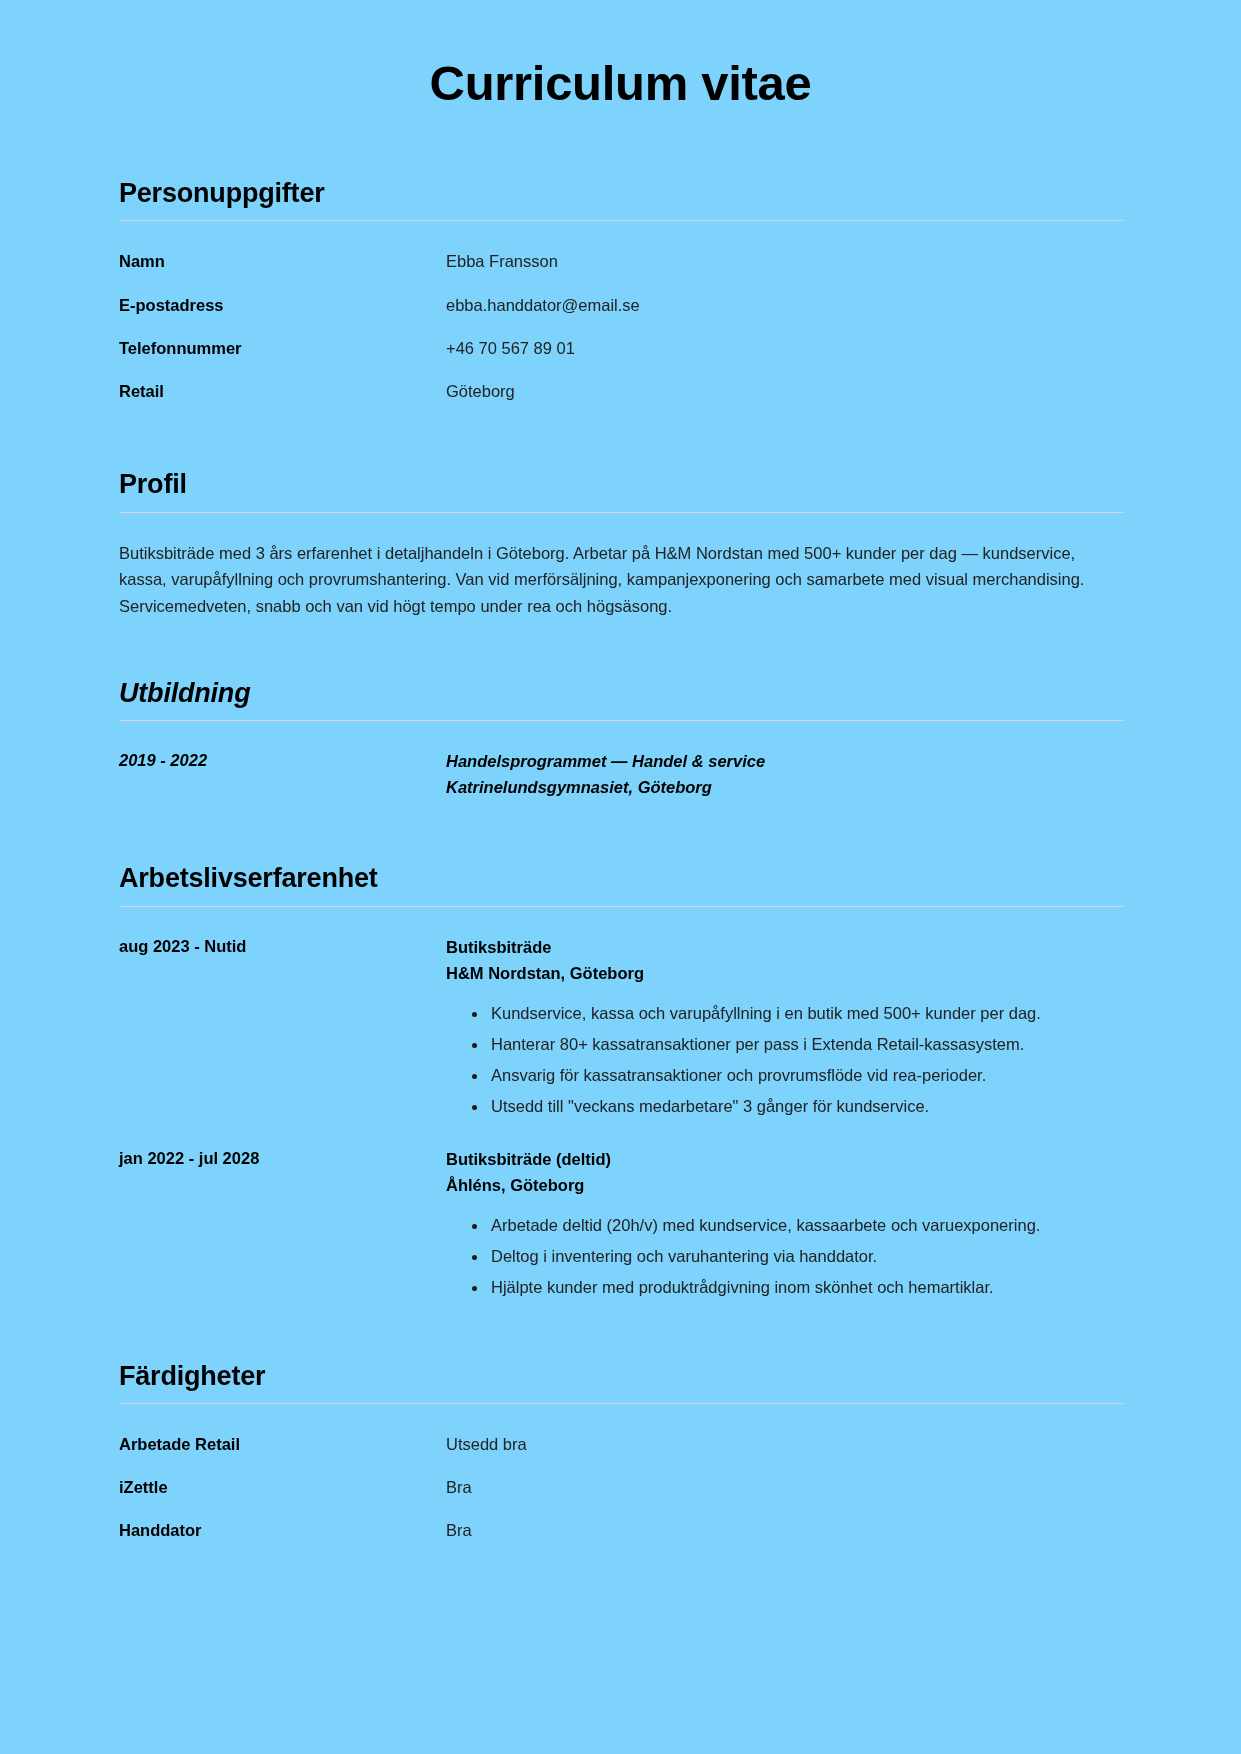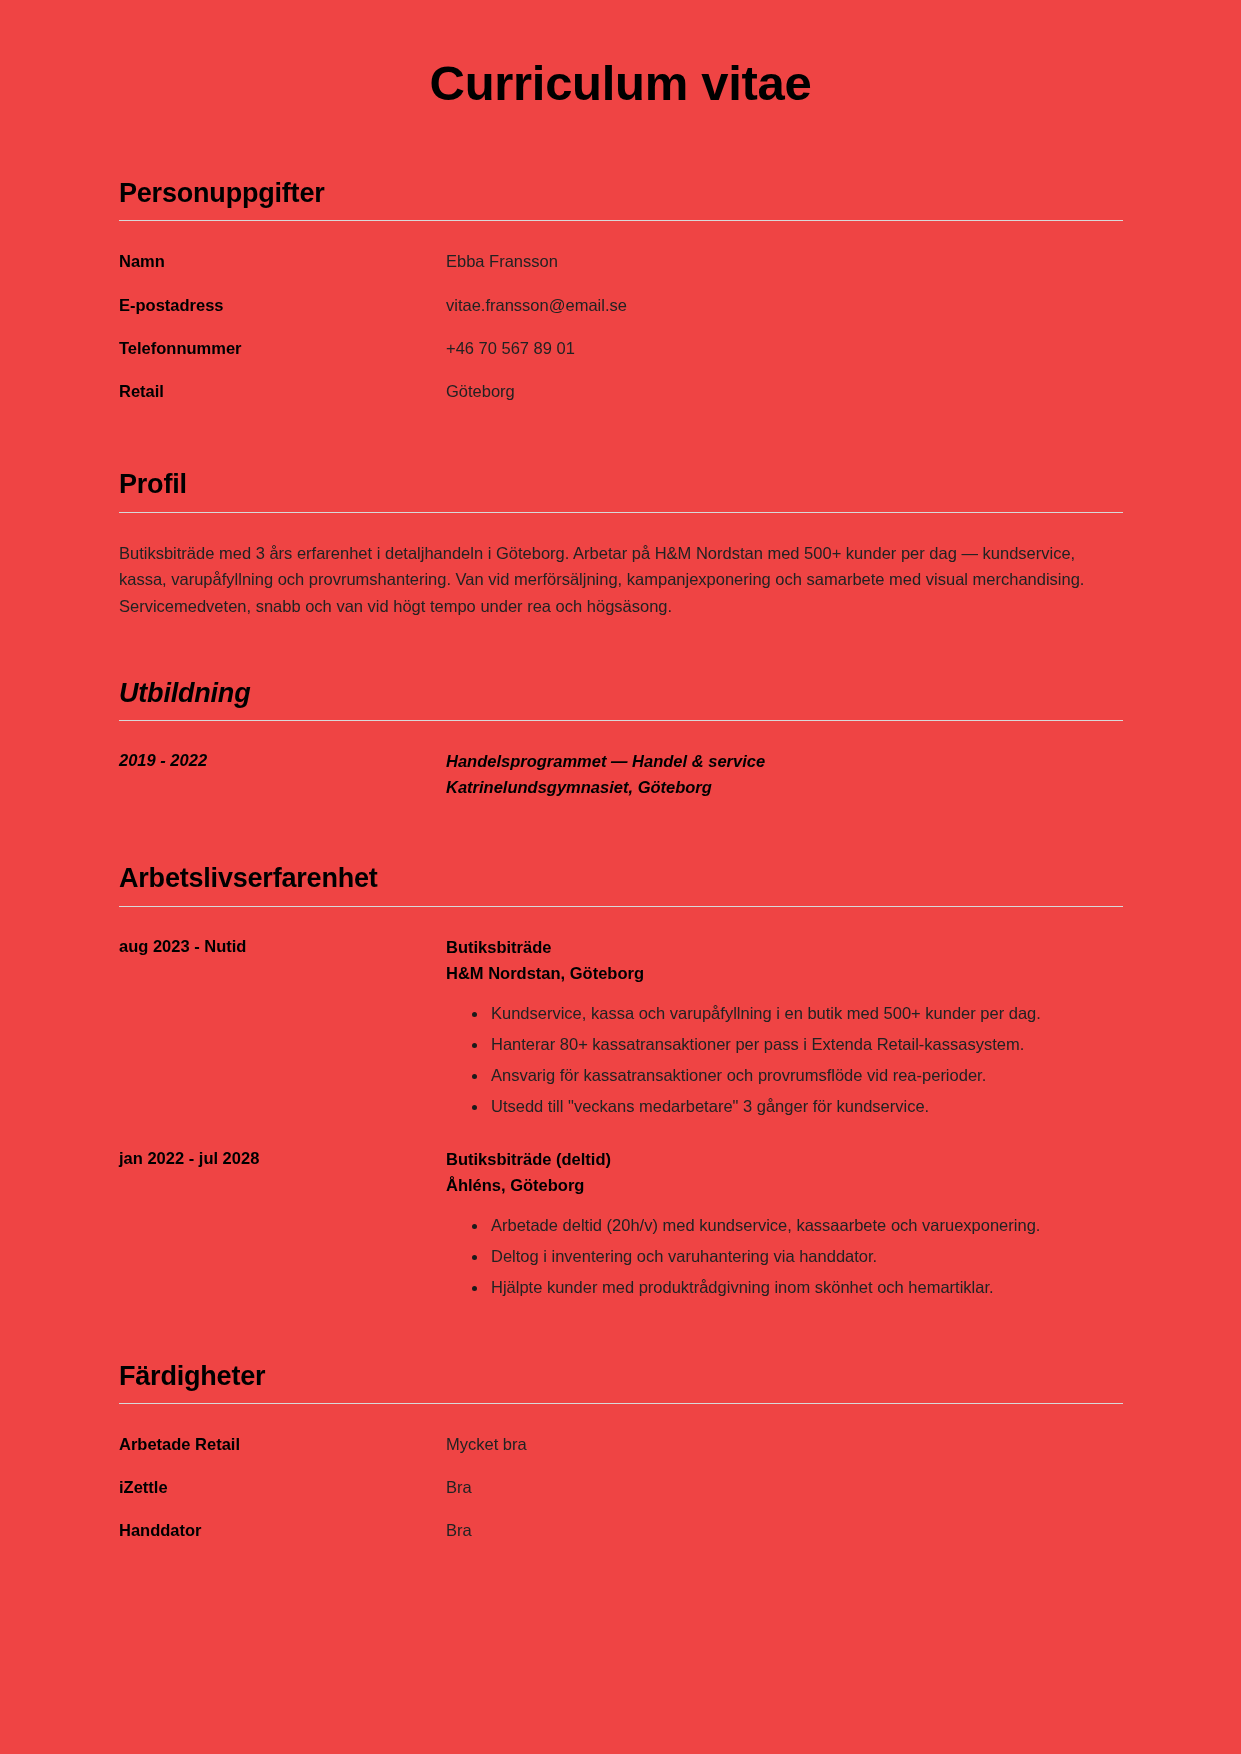--- a/index.html
+++ b/index.html
@@ -11,21 +11,21 @@
 
   body {
     font-family: "Liberation Sans", sans-serif;
     color: #1a1a1a;
     -webkit-font-smoothing: antialiased;
   }
 
   .page {
     width: 1241px;
     min-height: 1754px;
-    background: #ef4444;
+    background: #7dd3fc;
     padding: 0;
     position: relative;
   }
 
   
   .doc-title {
     text-align: center;
     font-size: 49px;
     font-weight: bold;
     letter-spacing: -0.3px;
@@ -182,21 +182,21 @@
 
       <div class="details">
 
         <div class="row">
           <div class="col-left">Namn</div>
           <div class="col-right">Ebba Fransson</div>
         </div>
 
         <div class="row">
           <div class="col-left">E-postadress</div>
-          <div class="col-right">vitae.fransson@email.se</div>
+          <div class="col-right">ebba.handdator@email.se</div>
         </div>
 
         <div class="row">
           <div class="col-left">Telefonnummer</div>
           <div class="col-right">+46 70 567 89 01</div>
         </div>
 
         <div class="row">
           <div class="col-left">Retail</div>
           <div class="col-right">Göteborg</div>
@@ -263,21 +263,21 @@
     </section>
 
     <section class="section sec-fardig">
       <h2 class="section-title">Färdigheter</h2>
       <div class="rule"></div>
 
       <div class="skills">
 
         <div class="row">
           <div class="col-left">Arbetade Retail</div>
-          <div class="col-right">Mycket bra</div>
+          <div class="col-right">Utsedd bra</div>
         </div>
 
         <div class="row">
           <div class="col-left">iZettle</div>
           <div class="col-right">Bra</div>
         </div>
 
         <div class="row">
           <div class="col-left">Handdator</div>
           <div class="col-right">Bra</div>

